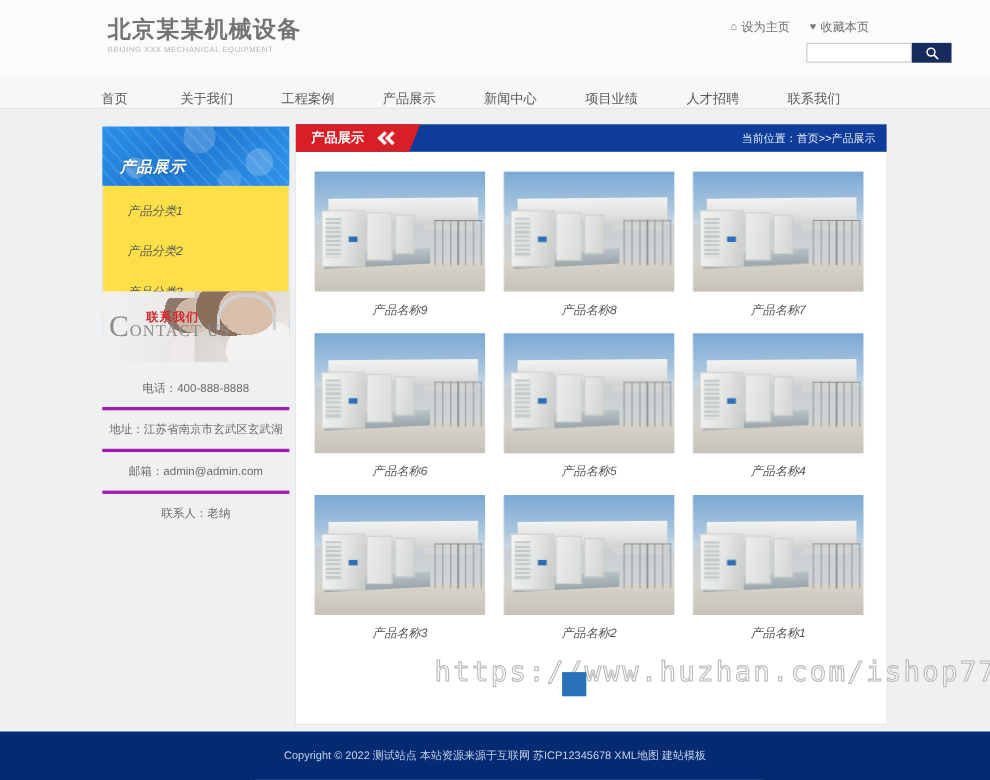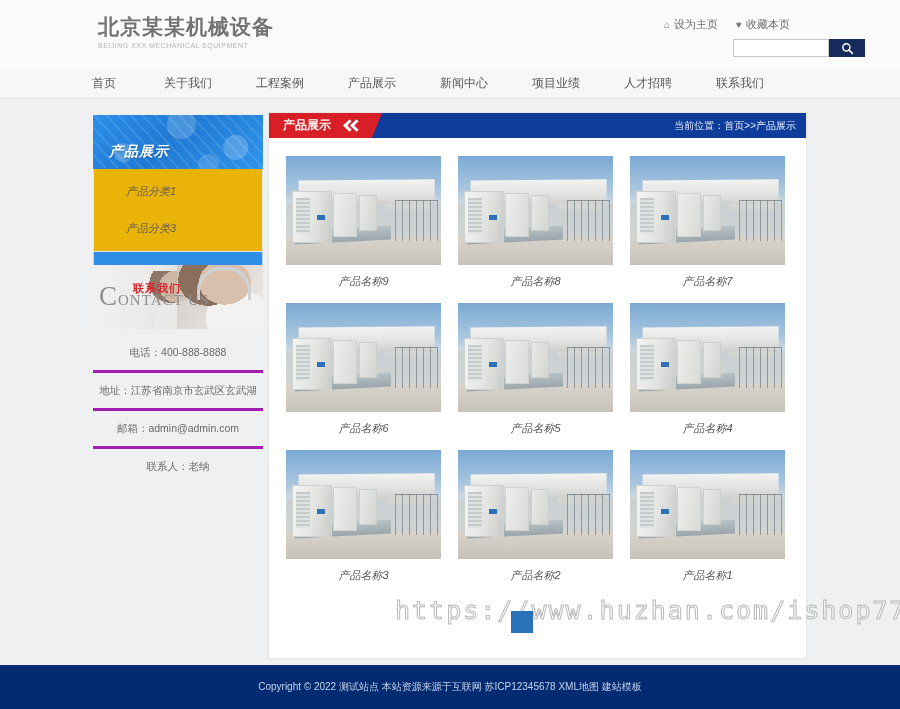--- a/index.html
+++ b/index.html
@@ -50,21 +50,21 @@
   }
   .search-btn svg { display: block; }
 
   
   .nav {
     position: absolute; left: 0; top: 68px; width: 900px; height: 31px;
     background: #f7f7f7; border-bottom: 1px solid #e3e3e3;
   }
   .nav-inner {
     position: absolute; left: 92px; top: 0; display: flex; height: 31px;
-    align-items: center;
+    align-items: flex-end;
   }
   .nav-item {
     font-size: 12px; color: #585858; padding: 0 22px; cursor: pointer;
     white-space: nowrap;
   }
   .nav-item:first-child { padding-left: 0; padding-right: 26px; }
 
   
   .body-wrap {
     position: absolute; left: 0; top: 99px; width: 900px; height: 566px;
@@ -87,22 +87,22 @@
       radial-gradient(circle at 68% 92%, rgba(255,255,255,.14) 0 10px, transparent 11px),
       repeating-linear-gradient(48deg, rgba(255,255,255,.10) 0 2px, transparent 2px 9px);
   }
   .side-head-title {
     position: absolute; left: 16px; bottom: 8px; z-index: 2;
     font-size: 14px; font-weight: bold; color: #ffffff;
     font-style: italic; letter-spacing: 1px;
     text-shadow: 0 1px 2px rgba(0,0,0,.25);
   }
   .side-list {
-    border: 1px solid #e2e2e2; border-top: none; background: #eab308;
-    padding: 4px 14px;
+    border: 1px solid #e2e2e2; border-top: none; background: #fde047;
+    padding: 4px 4px;
   }
   .side-item {
     font-size: 11px; color: #5a5a5a; padding: 11px 0 11px 18px;
     cursor: pointer; font-style: italic;
   }
   .side-foot {
     height: 16px; background: #2f8fe8; border: 1px solid #bcd9f2;
     border-top: none;
   }
 
@@ -318,20 +318,21 @@
 
   <div class="body-wrap">
 
     <div class="sidebar">
       <div class="side-box">
         <div class="side-head">
           <div class="side-head-title">产品展示</div>
         </div>
         <div class="side-list">
           <div class="side-item">产品分类1</div>
+          <div class="side-item">产品分类2</div>
           <div class="side-item">产品分类3</div>
         </div>
         <div class="side-foot"></div>
       </div>
     </div>
 
     <div class="contact-card">
       <div class="contact-banner">
         <div class="cb-person2"></div>
         <div class="cb-person"></div>

